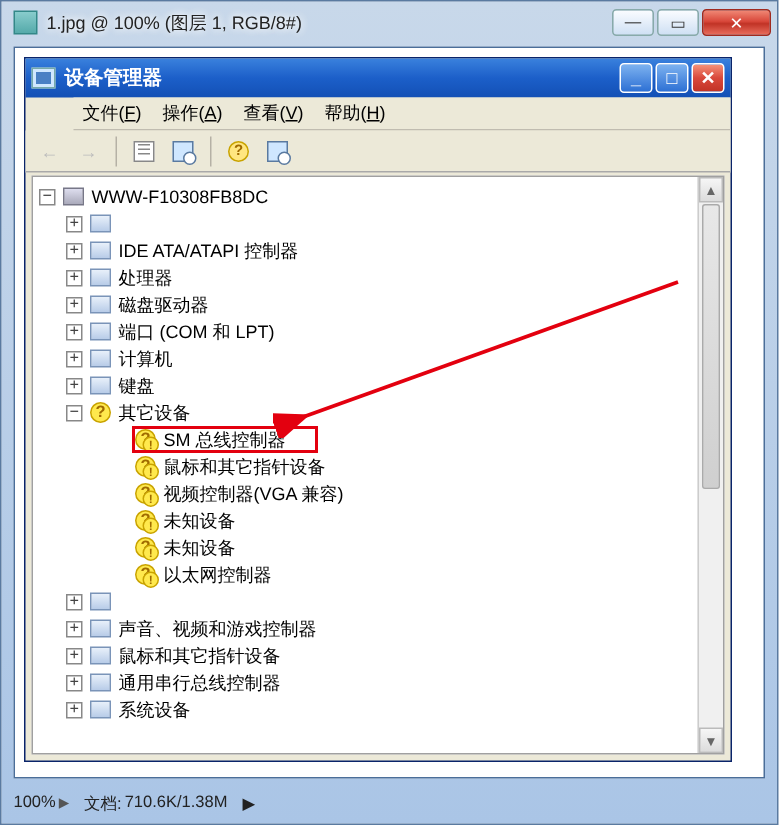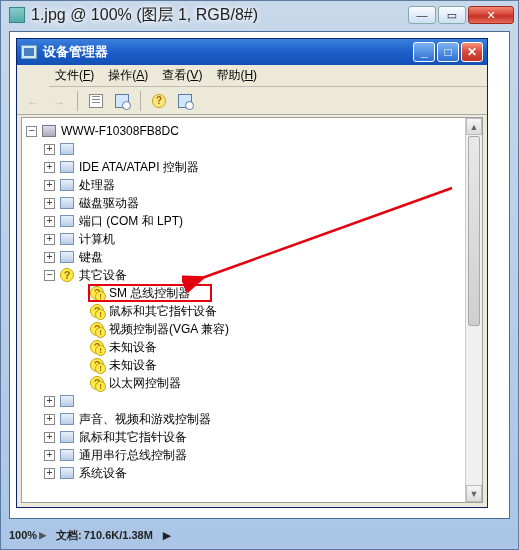--- a/index.html
+++ b/index.html
@@ -16,32 +16,32 @@
   
   .win7 {
     position: absolute; left: 0; top: 0; width: 519px; height: 550px;
     background: linear-gradient(#c8d8ea, #aac5e6);
     border: 1px solid #5a7aa0;
   }
   .win7-titlebar {
     height: 28px; display: flex; align-items: center; padding: 0 4px 0 8px;
   }
   .win7-icon { width: 16px; height: 16px; background: linear-gradient(#8cc,#5aa); border:1px solid #388; margin-right:6px; }
-  .win7-title { flex:1; color:#222; font-size:16px; text-shadow:0 0 6px #fff,0 0 6px #fff; }
+  .win7-title { flex:1; color:#222; font-size:12px; text-shadow:0 0 6px #fff,0 0 6px #fff; }
   .win7-btns { display:flex; gap:2px; }
   .win7-btn {
     width: 28px; height:18px; border-radius:3px;
     display:flex; align-items:center; justify-content:center;
     font-size:11px; color:#333; cursor:pointer;
     background:linear-gradient(#fafcff,#cfe0f4); border:1px solid #8aa;
   }
   .win7-btn.close { width:46px; background:linear-gradient(#f08875,#d9483b 45%,#c13326 55%,#e86c5c); border:1px solid #a02a1f; color:#fff; }
   .win7-client { position:absolute; left:8px; top:30px; right:8px; bottom:30px; background:#fff; border:1px solid #4b6e99; }
   .win7-status { position:absolute; left:8px; right:8px; bottom:4px; height:20px; display:flex; align-items:center; gap:10px; color:#222; font-size:11px;}
-  .status-seg { display:flex; align-items:center; gap:2px;font-weight:bold; }
+  .status-seg { display:flex; align-items:center; gap:2px; }
   .status-seg .arrow { font-size:9px; color:#555; }
   
   
   .xp {
     position:absolute; left:6px; top:6px; width:472px; height:470px;
     border:1px solid #0a246a; background:#ece9d8;
   }
   .xp-titlebar {
     height:26px; background:linear-gradient(#3a81dd,#1c5fc9 50%,#1350b5);
     display:flex; align-items:center; padding:0 4px; color:#fff; font-weight:bold;justify-content:center;

